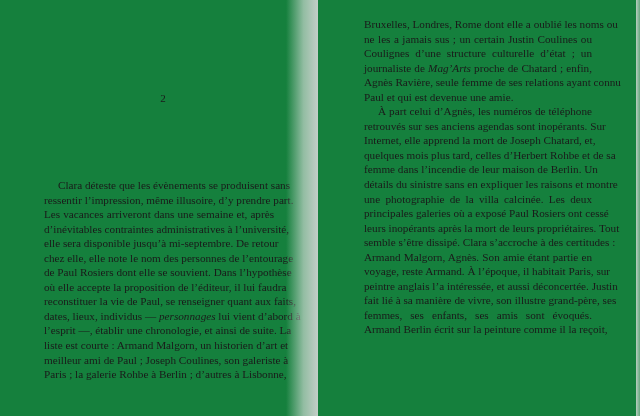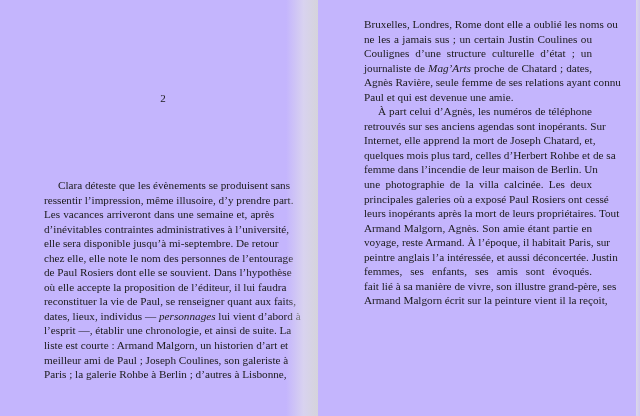--- a/index.html
+++ b/index.html
@@ -2,21 +2,21 @@
 <html><head>
 <meta charset="utf-8">
 <style>
   html, body { margin: 0; padding: 0; }
   body {
     width: 640px; height: 416px; overflow: hidden; background: #ffffff;
     font-family: "Liberation Serif", "DejaVu Serif", serif;
     color: #1a1a1a; position: relative;
   }
   .spread { position: absolute; left: 0; top: 0; width: 640px; height: 416px; }
-  .page { position: absolute; top: 0; height: 416px; background: #c4b5fd; }
+  .page { position: absolute; top: 0; height: 416px; background: #15803d; }
   .page-left { left: 0; width: 318px; }
   .page-right { left: 318px; width: 322px; }
   .gutter-left {
     position: absolute; left: 286px; top: 0; width: 32px; height: 416px;
     background: linear-gradient(to right, rgba(255,255,255,0) 0%, rgba(230,230,230,0.6) 55%, rgba(215,215,215,0.9) 100%);
   }
   .gutter-right {
     position: absolute; left: 318px; top: 0; width: 8px; height: 416px;
     background: linear-gradient(to right, rgba(225,225,225,0.8), rgba(255,255,255,0));
   }
@@ -59,32 +59,34 @@
     </div>
     <div class="gutter-left"></div>
   </div>
 
   <div class="page page-right">
     <div class="gutter-right"></div>
     <div class="text right-text">
       <span class="line">Bruxelles, Londres, Rome dont elle a oublié les noms ou</span>
       <span class="line">ne les a jamais sus ; un certain Justin Coulines ou</span>
       <span class="line">Coulignes d’une structure culturelle d’état ; un</span>
-      <span class="line"><span>journaliste de </span><em>Mag’Arts</em><span> proche de Chatard ; dates,</span></span>
+      <span class="line"><span>journaliste de </span><em>Mag’Arts</em><span> proche de Chatard ; enfin,</span></span>
       <span class="line">Agnès Ravière, seule femme de ses relations ayant connu</span>
       <span class="line last">Paul et qui est devenue une amie.</span>
       <span class="line indent">À part celui d’Agnès, les numéros de téléphone</span>
       <span class="line">retrouvés sur ses anciens agendas sont inopérants. Sur</span>
       <span class="line">Internet, elle apprend la mort de Joseph Chatard, et,</span>
       <span class="line">quelques mois plus tard, celles d’Herbert Rohbe et de sa</span>
       <span class="line">femme dans l’incendie de leur maison de Berlin. Un</span>
+      <span class="line">détails du sinistre sans en expliquer les raisons et montre</span>
       <span class="line">une photographie de la villa calcinée. Les deux</span>
       <span class="line">principales galeries où a exposé Paul Rosiers ont cessé</span>
       <span class="line">leurs inopérants après la mort de leurs propriétaires. Tout</span>
+      <span class="line">semble s’être dissipé. Clara s’accroche à des certitudes :</span>
       <span class="line">Armand Malgorn, Agnès. Son amie étant partie en</span>
       <span class="line">voyage, reste Armand. À l’époque, il habitait Paris, sur</span>
       <span class="line">peintre anglais l’a intéressée, et aussi déconcertée. Justin</span>
+      <span class="line">fait lié à sa manière de vivre, son illustre grand-père, ses</span>
       <span class="line">femmes, ses enfants, ses amis sont évoqués.</span>
-      <span class="line">fait lié à sa manière de vivre, son illustre grand-père, ses</span>
-      <span class="line">Armand Malgorn écrit sur la peinture vient il la reçoit,</span>
+      <span class="line">Armand Berlin écrit sur la peinture comme il la reçoit,</span>
     </div>
   </div>
 </div>
 
 </body></html>

